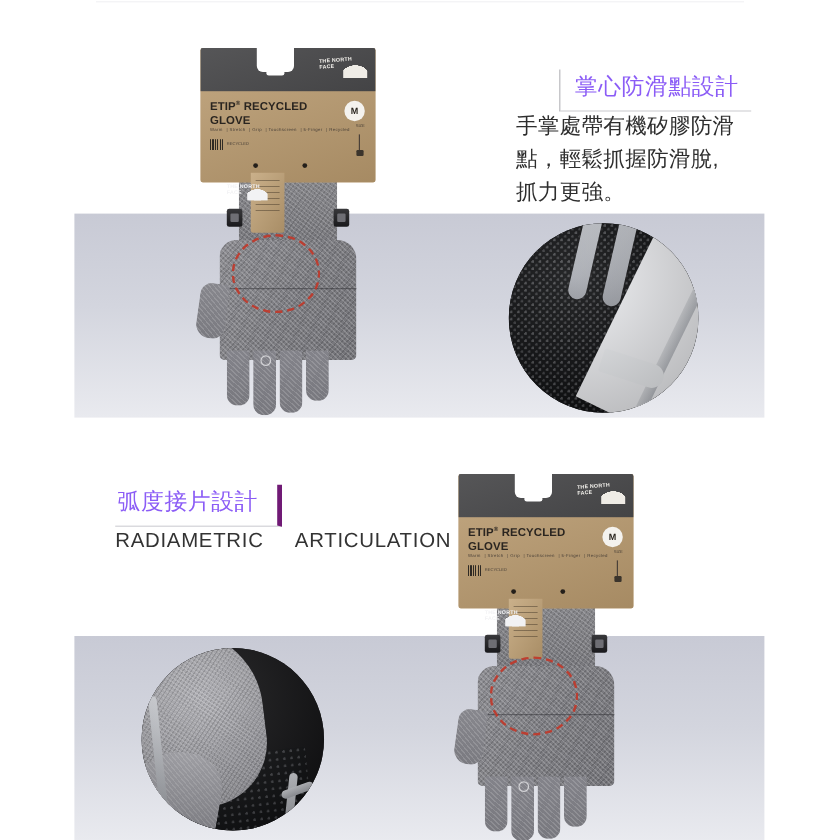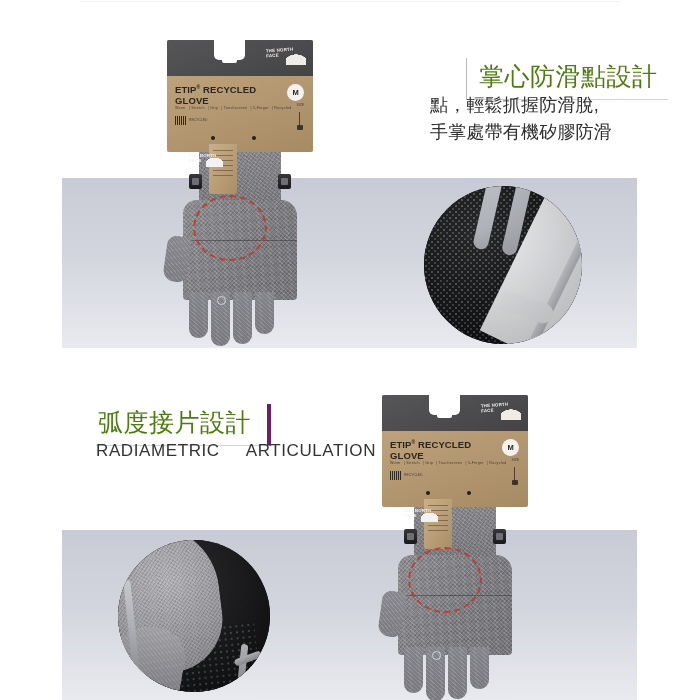--- a/index.html
+++ b/index.html
@@ -34,23 +34,23 @@
     width: 575px;
     background: linear-gradient(to bottom, #c8cad5 0%, #d3d5de 45%, #e9eaef 100%);
     overflow: hidden;
   }
   .band-1 { top: 178px; height: 170px; }
   .band-2 { top: 530px; height: 170px; }
 
   
   .feature-heading {
     position: absolute;
-    font-size: 25px;
+    font-size: 19px;
     line-height: 1.25;
-    color: #4d7c0f;
+    color: #8b5cf6;
     letter-spacing: 0.5px;
     white-space: nowrap;
     padding: 3px 10px 7px 12px;
   }
   .feature-heading.bracket-left {
     border-left: 1px solid #b9b9bd;
     border-bottom: 1px solid #d2d2d6;
   }
   .feature-heading.bracket-right {
     border-right: 4px solid #701a75;
@@ -488,22 +488,23 @@
 
 <div class="page">
 
   <div class="top-hairline"></div>
 
   <div class="photo-band band-1"></div>
 
   <div class="feature-heading bracket-left" style="left:466px; top:58px;">掌心防滑點設計</div>
 
   <div class="feature-body" style="left:430px; top:92px;">
+    <div>手掌處帶有機矽膠防滑</div>
     <div>點，輕鬆抓握防滑脫,</div>
-    <div>手掌處帶有機矽膠防滑</div>
+    <div>抓力更強。</div>
   </div>
 
   <div class="product product-1">
 
     <div class="tag-tongue">
       <div class="tag-tongue-lines"></div>
     </div>
 
     <div class="glove">
       <div class="cuff"></div>

